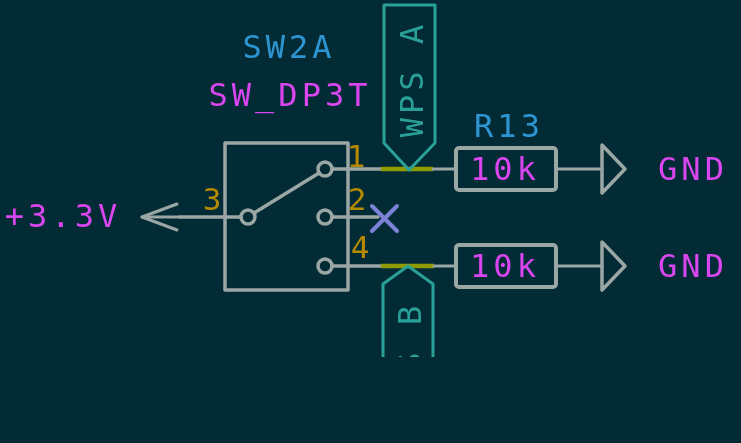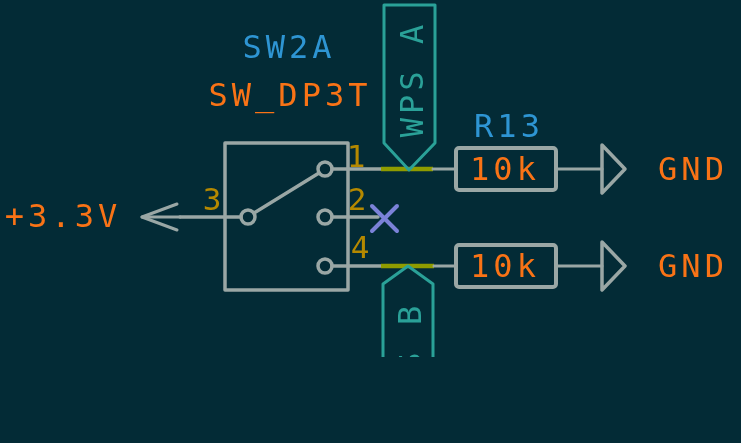--- a/index.html
+++ b/index.html
@@ -10,21 +10,21 @@
   }
   svg.layer { position:absolute; left:0; top:0; }
   .t {
     position:absolute; transform:translate(-50%,-50%);
     font-size:32px; letter-spacing:4px; line-height:1;
     white-space:nowrap; user-select:none;
   }
   .vert { transform:translate(-50%,-50%) rotate(-90deg); }
   .pin  { font-size:31px; letter-spacing:0; }
   .blue   { color:#2e95d3; }
-  .violet { color:#f97316; }
+  .violet { color:#d946ef; }
   .cyan   { color:#2aa198; }
   .yellow { color:#b58900; }
 </style>
 </head>
 <body>
 
 <div class="canvas">
 
   <svg class="layer" width="741" height="443" viewBox="0 0 741 443">
 

